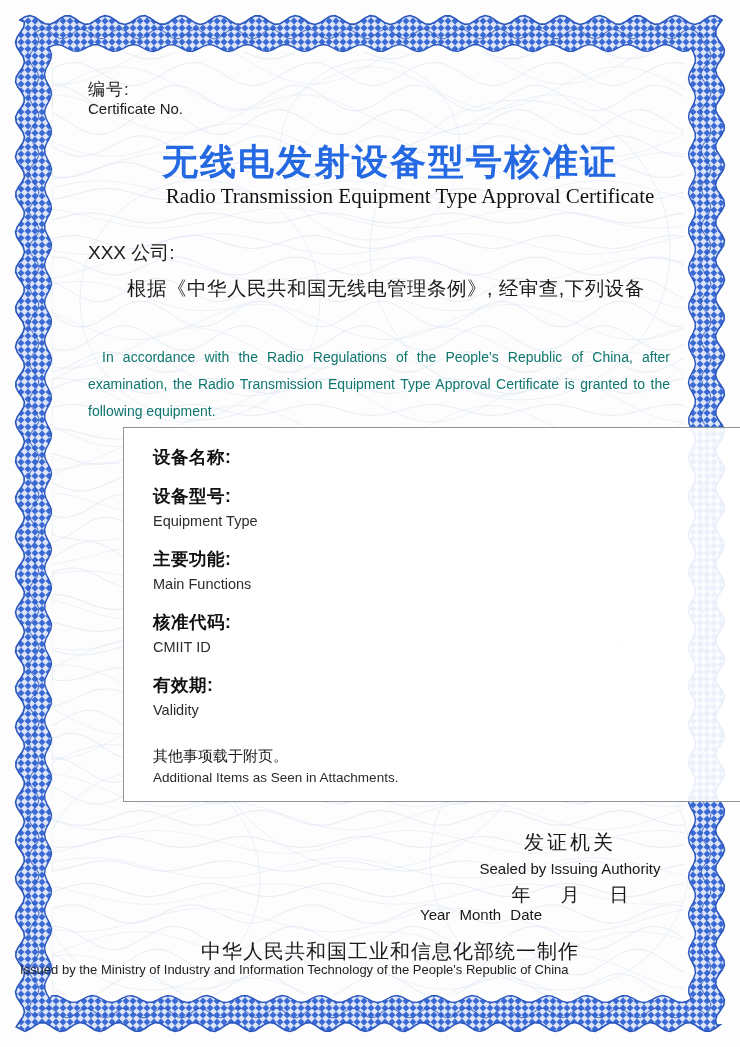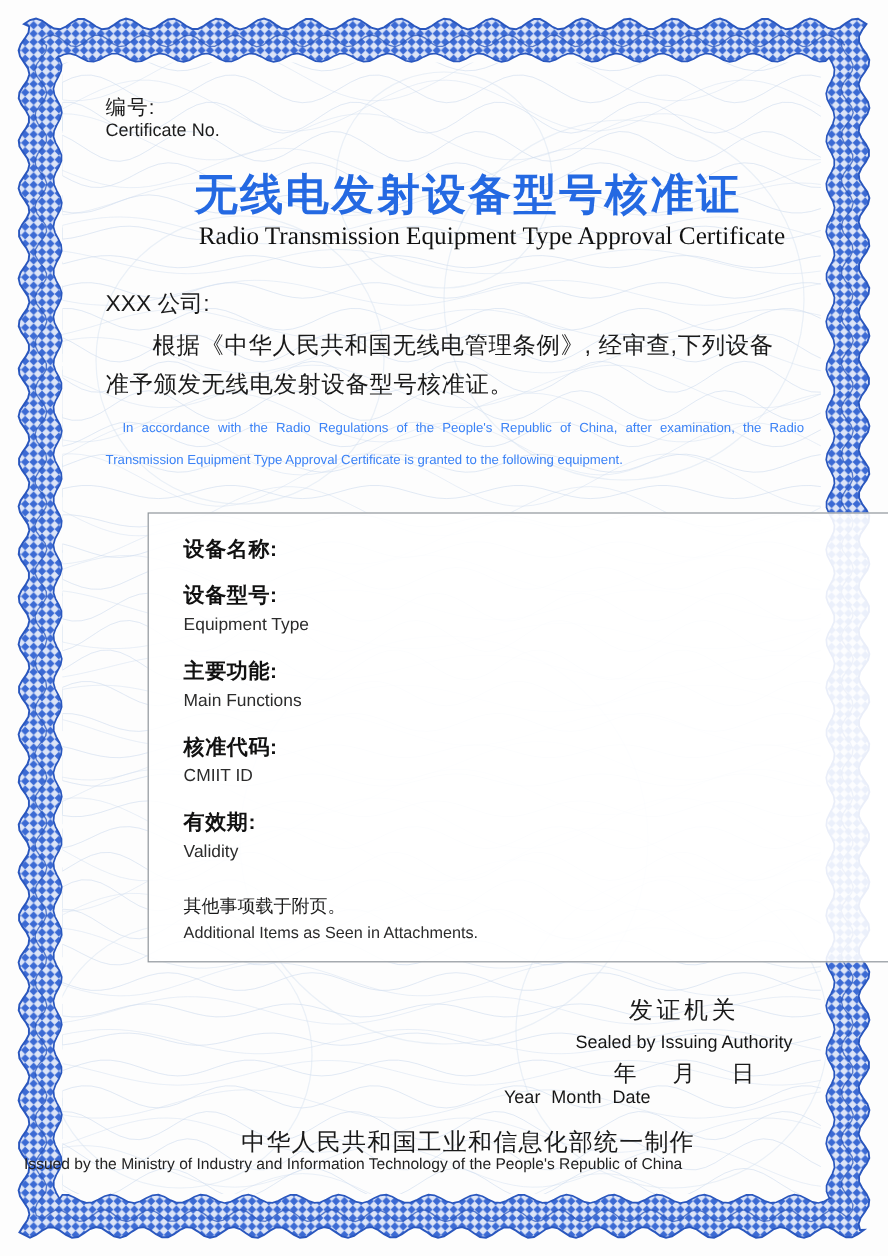--- a/index.html
+++ b/index.html
@@ -24,22 +24,22 @@
     letter-spacing:2px;font-family:"Liberation Serif", serif;
   }
   .title-en{
     left:0;top:184px;width:740px;text-align:center;
     font-size:21px;color:#111;font-family:"Liberation Serif", serif;padding-left:20px;
   }
   .addressee{left:68px;top:240px;font-size:19px;font-weight:500;}
   .body-zh{left:68px;top:272px;width:582px;font-size:19.5px;line-height:33px;letter-spacing:0.5px;}
   .body-zh .indent{text-indent:2em;}
   .body-en{
-    left:68px;top:344px;width:582px;font-size:11px;line-height:27px;
-    color:#3b82f6;text-align:justify;text-indent:14px;
+    left:68px;top:344px;width:582px;font-size:14px;line-height:27px;
+    color:#0f766e;text-align:justify;text-indent:14px;
   }
   .info-box{
     left:103px;top:427px;width:658px;height:375px;
     background:rgba(255,255,255,0.9);
     border:1px solid #8f959b;
     box-sizing:border-box;
     padding:16px 20px 0 29px;
   }
   .field{margin-bottom:13px;}
   .field .zh{font-size:17.5px;font-weight:bold;color:#111;line-height:26px;letter-spacing:0.5px;}
@@ -169,21 +169,20 @@
 <div class="abs no-label-zh">编号:</div>
 <div class="abs no-label-en">Certificate No.</div>
 
 <div class="abs title-zh">无线电发射设备型号核准证</div>
 <div class="abs title-en">Radio Transmission Equipment Type Approval Certificate</div>
 
 <div class="abs addressee">XXX 公司:</div>
 
 <div class="abs body-zh">
   <div class="indent">根据《中华人民共和国无线电管理条例》, 经审查,下列设备</div>
-  <div>准予颁发无线电发射设备型号核准证。</div>
 </div>
 
 <div class="abs body-en">In accordance with the Radio Regulations of the People's Republic of China, after examination, the Radio Transmission Equipment Type Approval Certificate is granted  to the following equipment.</div>
 
 <div class="abs info-box">
   <div class="field">
     <div class="zh">设备名称:</div>
   </div>
   <div class="field">
     <div class="zh">设备型号:</div>

